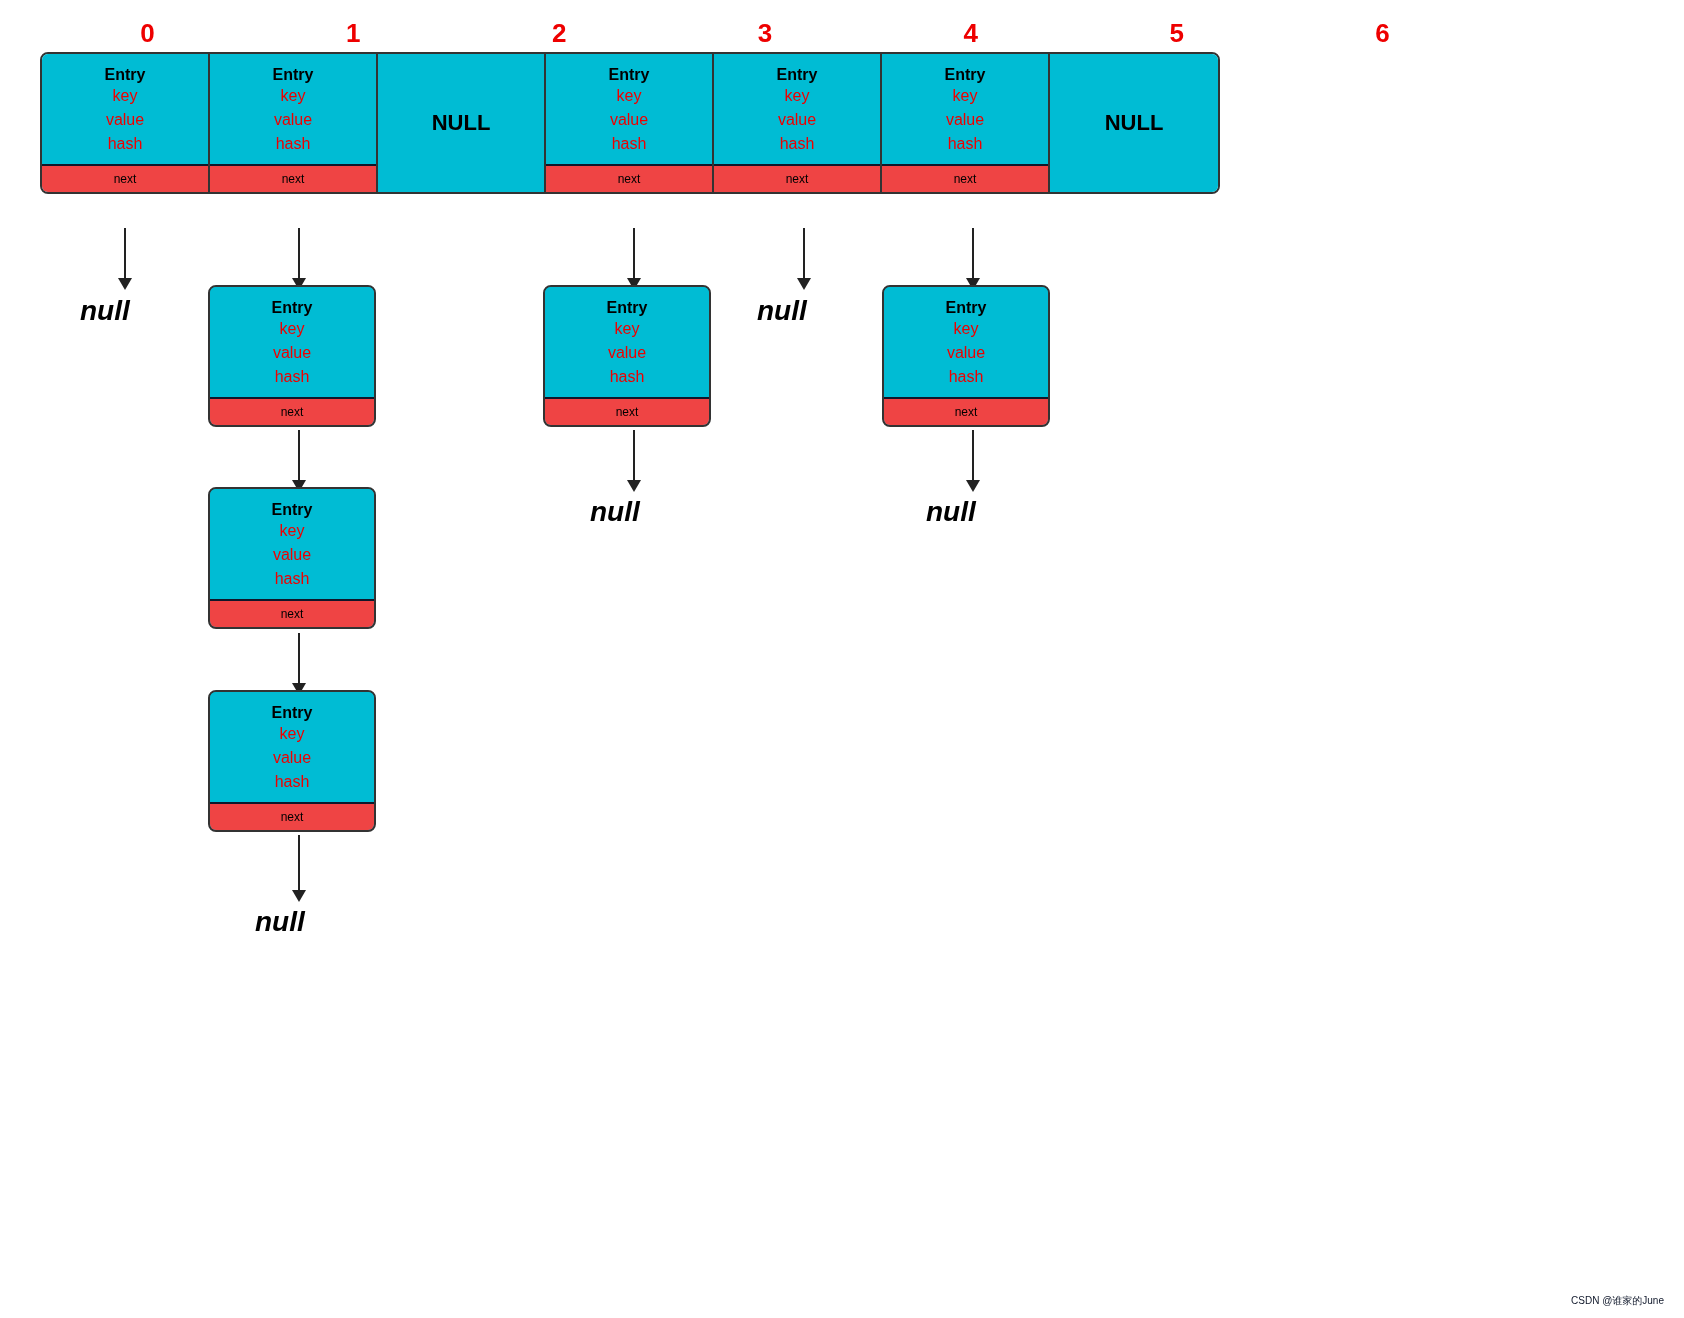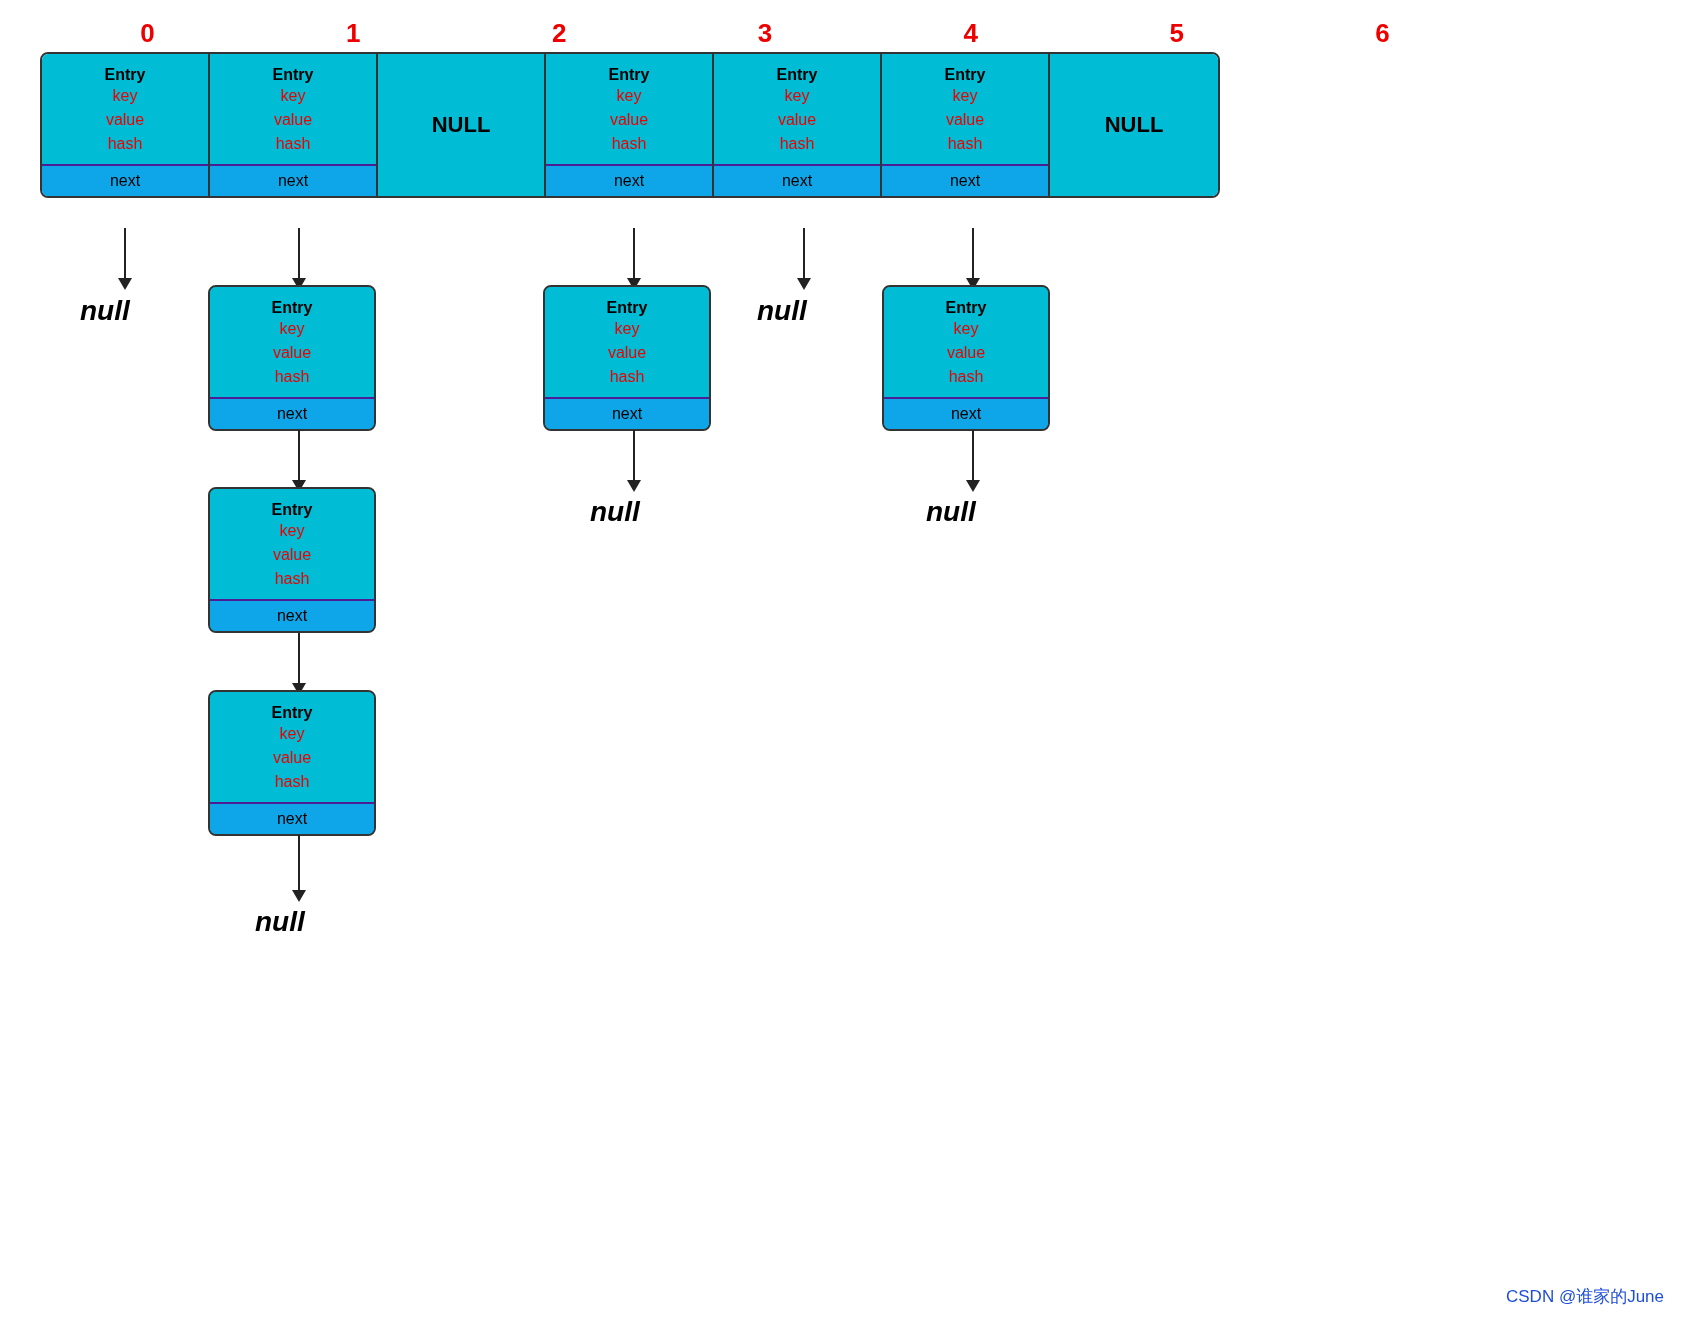--- a/index.html
+++ b/index.html
@@ -60,26 +60,26 @@
       color: #000;
       display: block;
     }
     .entry-field {
       font-size: 16px;
       color: #e00;
       display: block;
       line-height: 1.5;
     }
     .next-bar {
-      background: #0ea5e9;
-      border-top: 2px solid #4c1d95;
+      background: #ef4444;
+      border-top: 2px solid #0f172a;
       width: 100%;
       text-align: center;
       padding: 6px 0;
-      font-size: 16px;
+      font-size: 12px;
       font-weight: normal;
       color: #000;
     }
 
     .null-box {
       background: #00bcd4;
       border-right: 2px solid #333;
       display: flex;
       align-items: center;
       justify-content: center;
@@ -135,22 +135,22 @@
       font-size: 28px;
       font-weight: bold;
       color: #000;
       font-style: italic;
     }
 
     .watermark {
       position: absolute;
       bottom: 10px;
       right: 20px;
-      font-size: 17px;
-      color: #1d4ed8;
+      font-size: 10px;
+      color: #0f172a;
     }
   </style>
 </head>
 <body>
 
 <div class="index-row">
   <div class="index-label">0</div>
   <div class="index-label">1</div>
   <div class="index-label">2</div>
   <div class="index-label">3</div>

